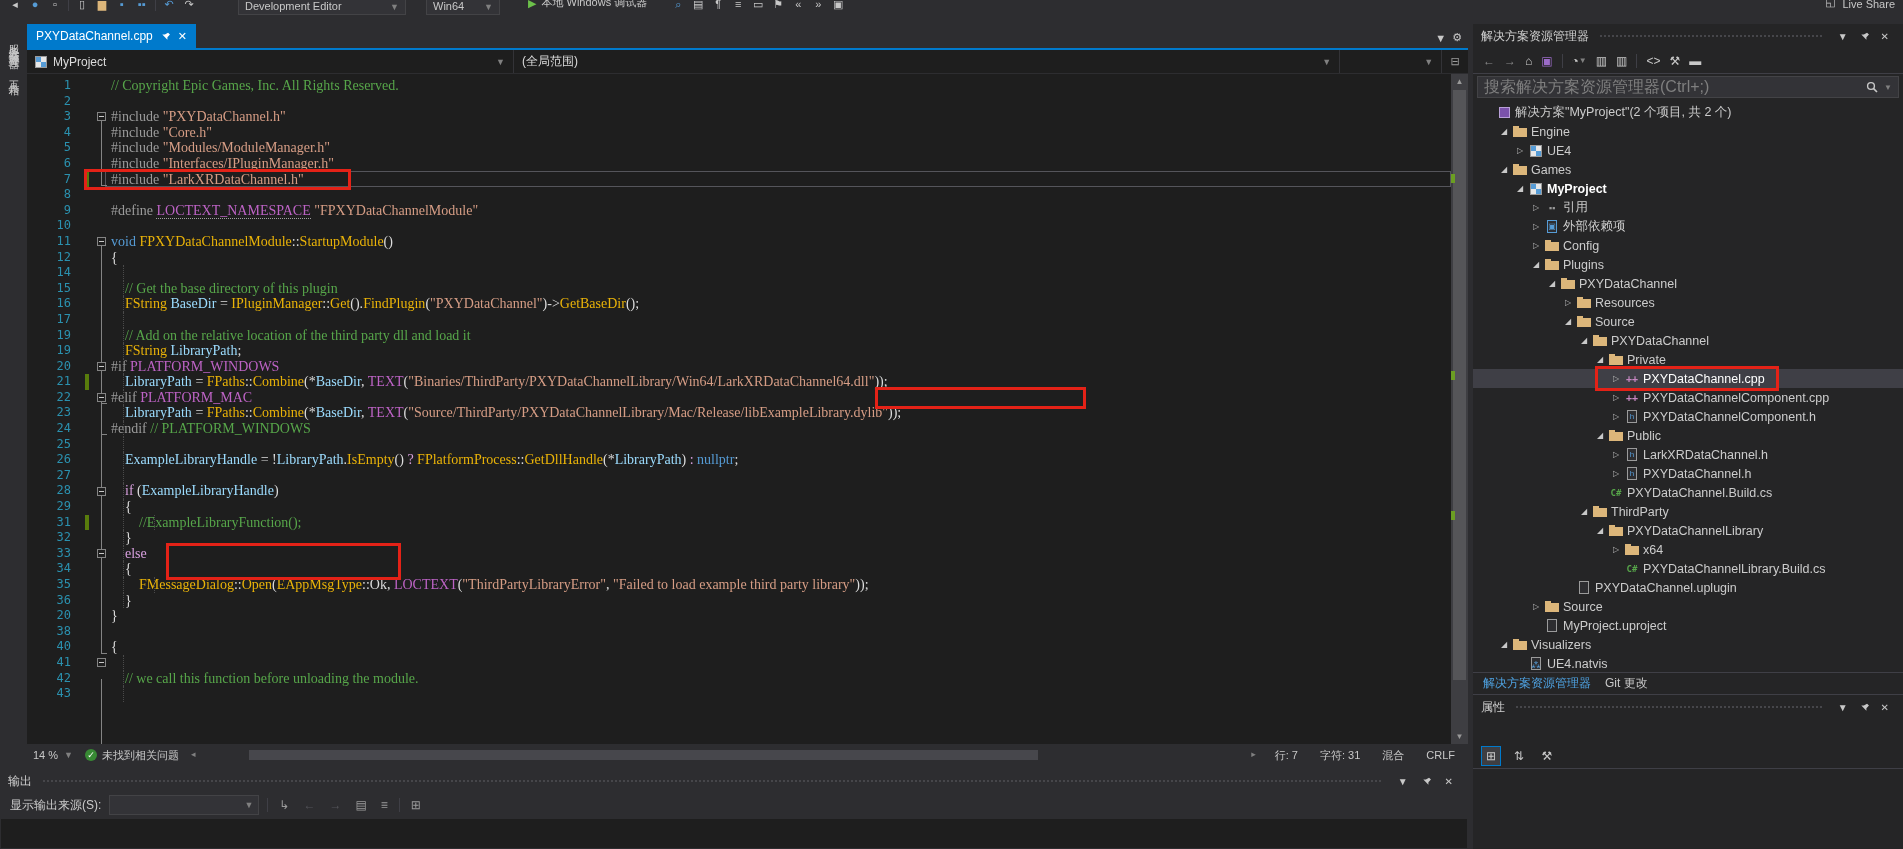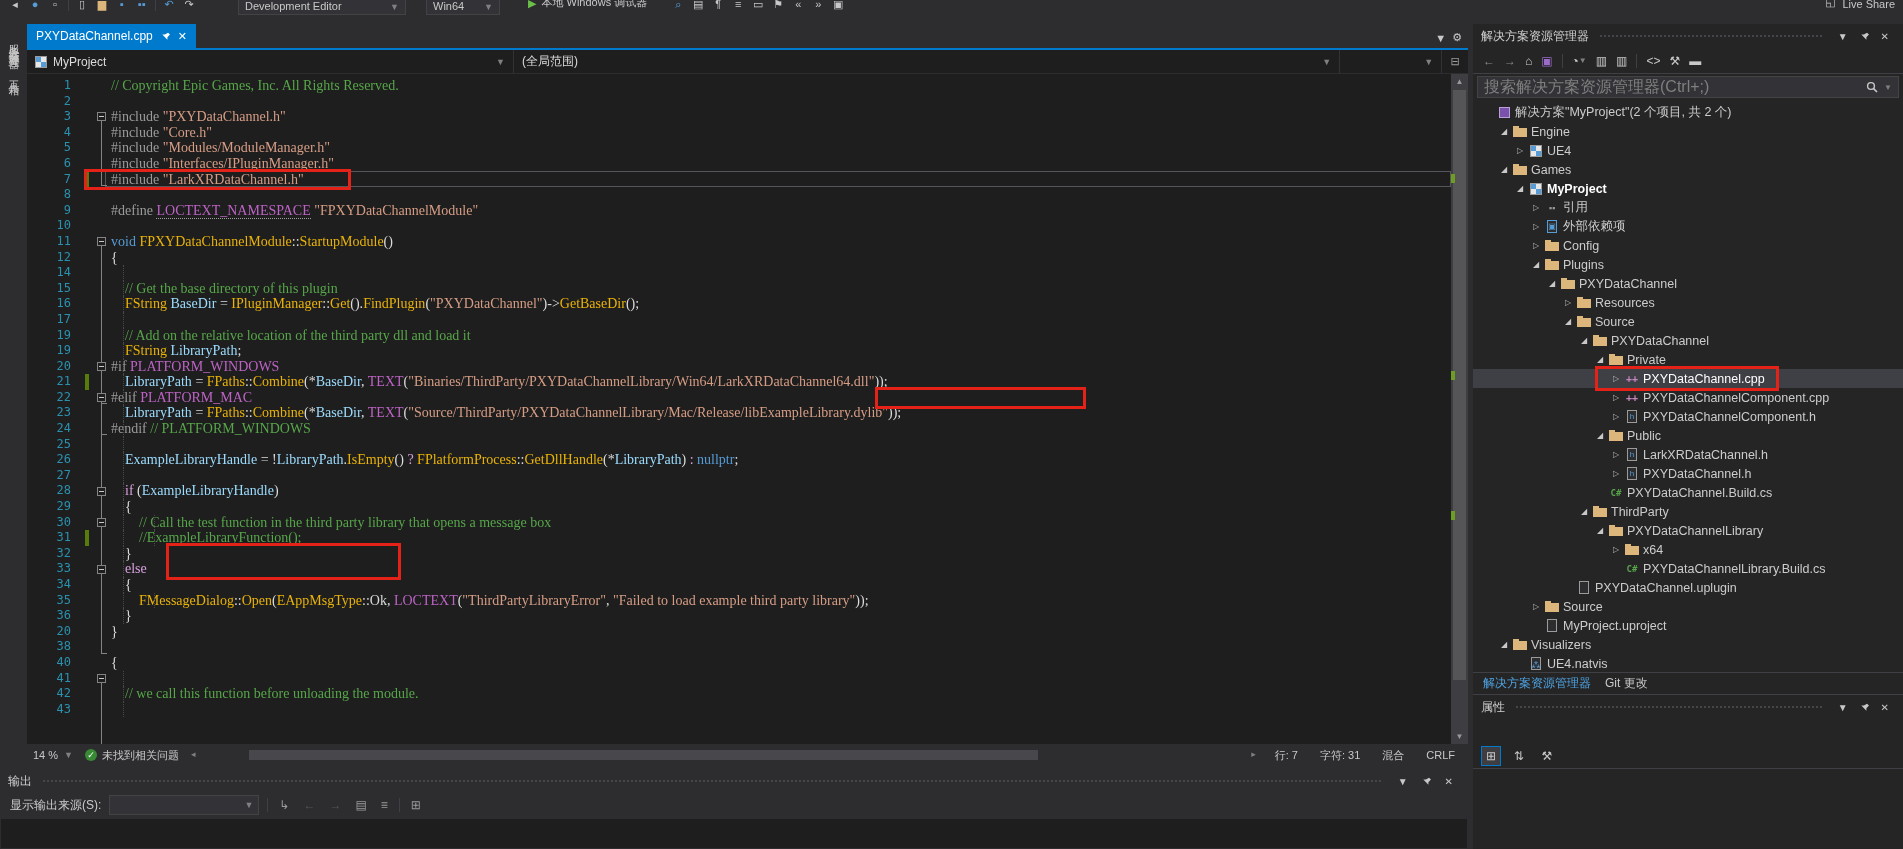--- a/index.html
+++ b/index.html
@@ -435,28 +435,20 @@
                   </span>
                   <pre><span class="guide" style="left: 11.7422px;"></span><span class="sc s-t">    </span><span class="sc s-f">if</span><span class="sc s-t"> (</span><span class="sc s-v">ExampleLibraryHandle</span><span class="sc s-t">)</span></pre>
                 </div>
                 <div class="ln">
                   <span class="num">29</span>
                   <span class="chgcol"></span>
                   <span class="foldcol"></span>
                   <pre><span class="guide" style="left: 11.7422px;"></span><span class="sc s-t">    {</span></pre>
                 </div>
                 <div class="ln">
-                  <span class="num">30</span>
-                  <span class="chgcol"></span>
-                  <span class="foldcol">
-                    <span class="foldbox"></span>
-                  </span>
-                  <pre><span class="guide" style="left: 11.7422px;"></span><span class="guide" style="left: 43.0547px;"></span><span class="sc s-t">        </span><span class="sc s-c">// Call the test function in the third party library that opens a message box</span></pre>
-                </div>
-                <div class="ln">
                   <span class="num">31</span>
                   <span class="chgcol">
                     <span class="chg"></span>
                   </span>
                   <span class="foldcol"></span>
                   <pre><span class="guide" style="left: 11.7422px;"></span><span class="guide" style="left: 43.0547px;"></span><span class="sc s-t">        </span><span class="sc s-c">//ExampleLibraryFunction();</span></pre>
                 </div>
                 <div class="ln">
                   <span class="num">32</span>
                   <span class="chgcol"></span>

